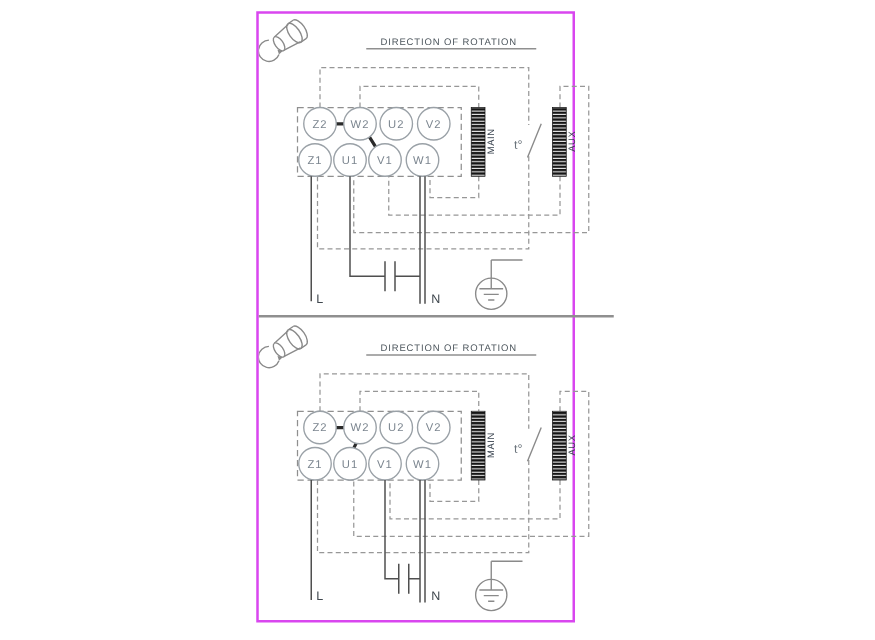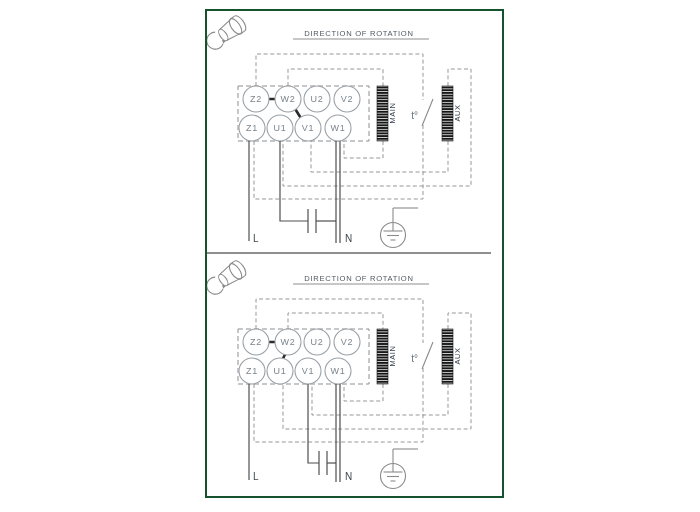--- a/index.html
+++ b/index.html
@@ -1,19 +1,19 @@
 <!DOCTYPE html>
 <html><head>
 <meta charset="utf-8">
 <style>
   html,body{margin:0;padding:0;background:#ffffff;}
   body{width:700px;height:512px;position:relative;font-family:"Liberation Sans",sans-serif;}
   .frame{
-    position:absolute;left:205px;top:9px;width:299px;height:489px;
-    border:2px solid #14532d;box-sizing:border-box;background:#ffffff;text-align:center;
+    position:absolute;left:205px;top:9px;width:255px;height:489px;
+    border:2px solid #d946ef;box-sizing:border-box;background:#ffffff;text-align:center;
   }
   .panel{position:relative;width:284px;height:242px;}
   .panel.first{border-bottom:2px solid #8f8f8f;box-sizing:content-box;height:241px;}
   svg.schematic{display:block;width:284px;height:241px;}
   text{font-family:"Liberation Sans",sans-serif;}
   .title-text{font-size:7.6px;letter-spacing:0.7px;fill:#4e575e;}
   .term-text{font-size:9px;letter-spacing:0.8px;fill:#7b858f;text-anchor:middle;}
   .winding-text{font-size:7.5px;letter-spacing:0.5px;fill:#39434f;text-anchor:middle;}
   .supply-text{font-size:10px;fill:#3f474e;}
   .thermal-text{font-size:10px;fill:#6b747c;}

